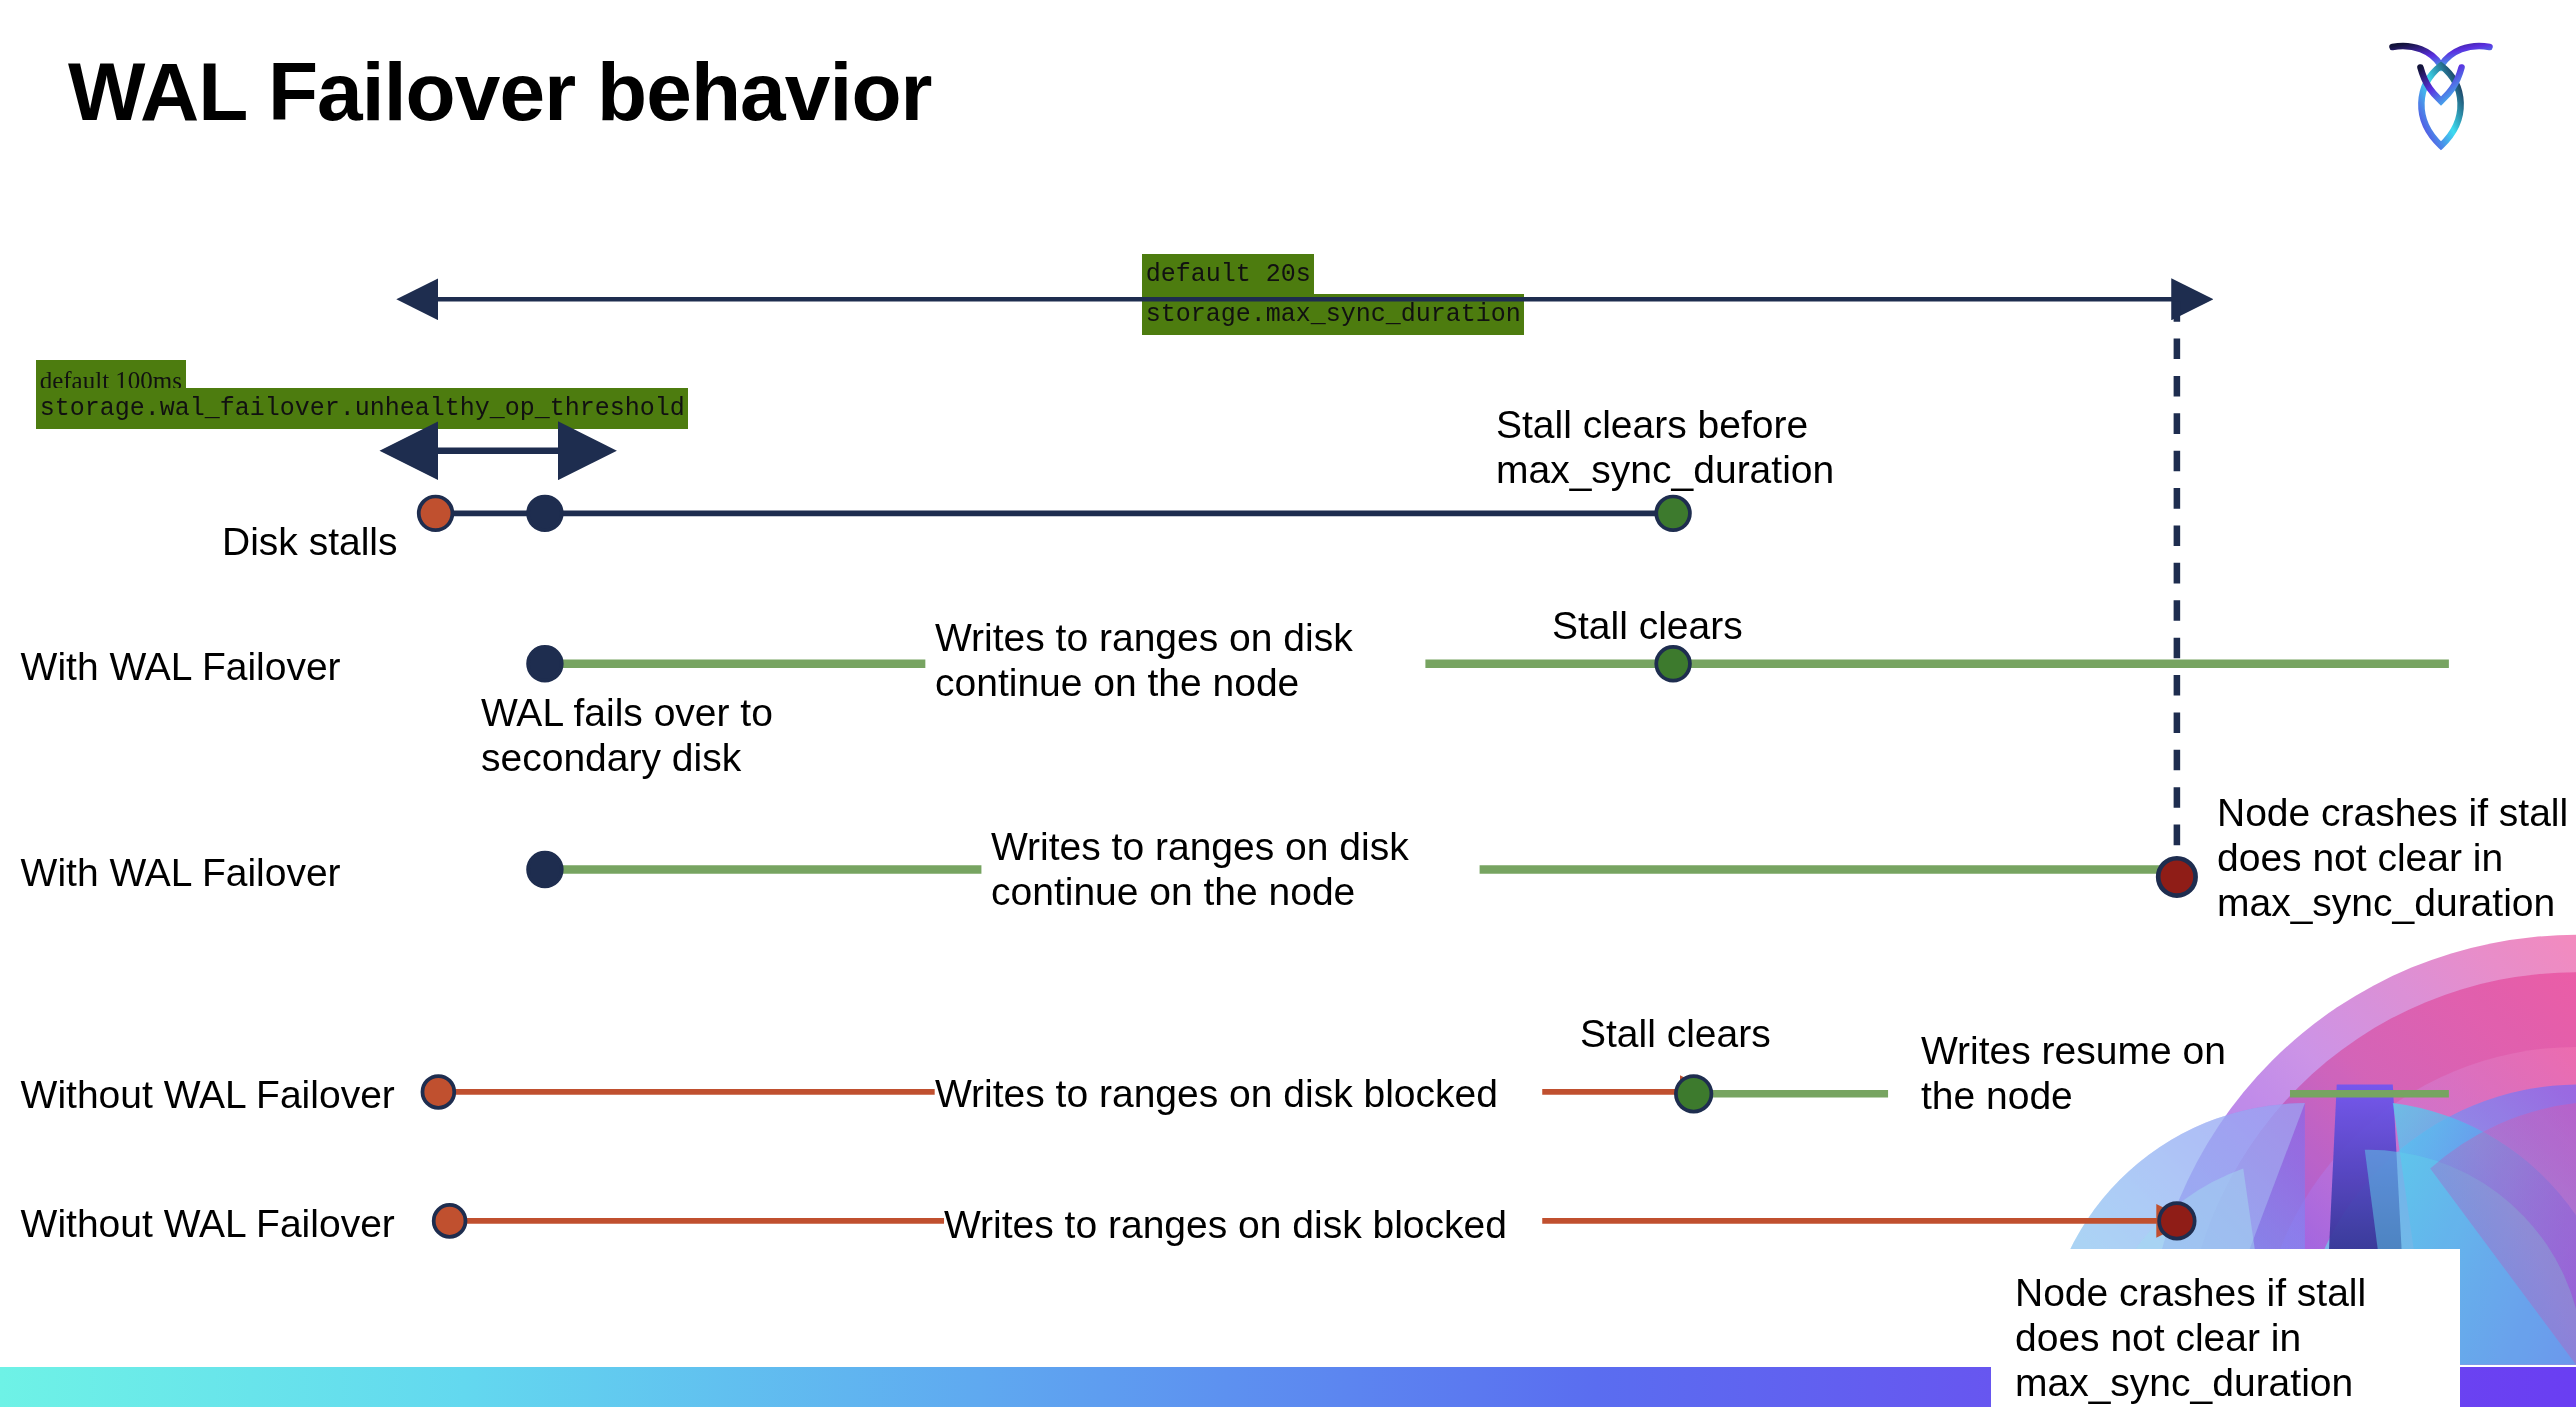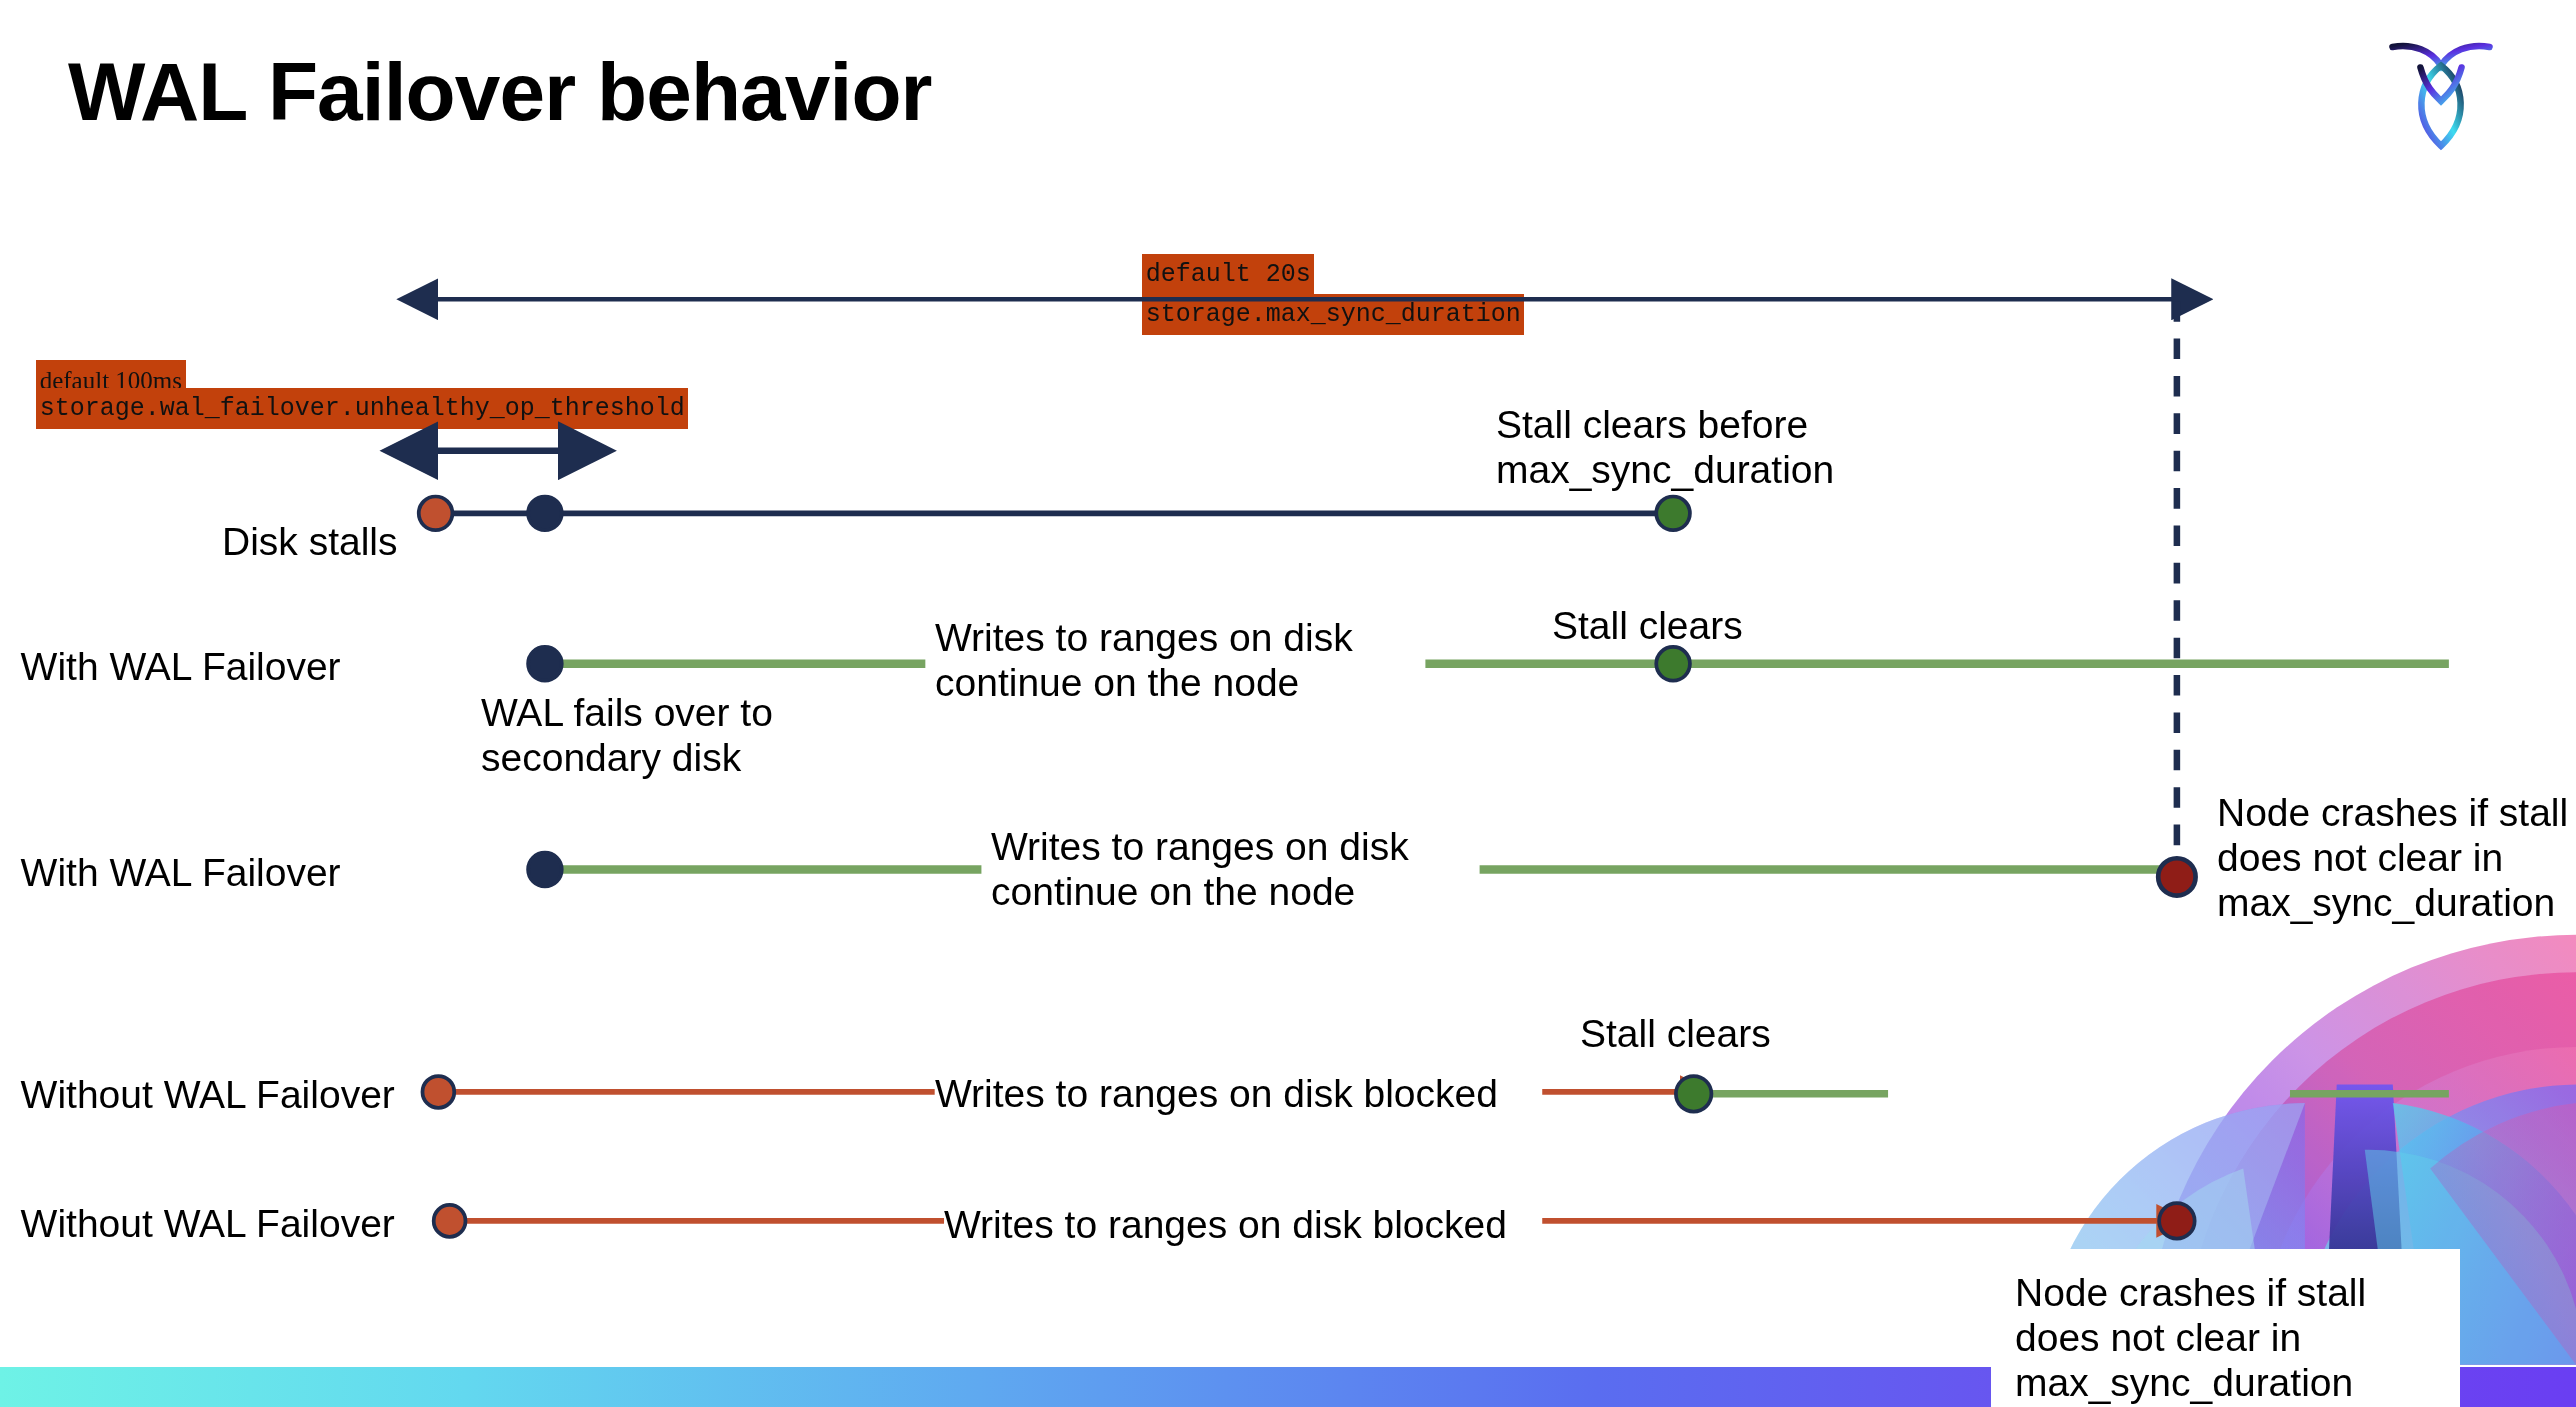--- a/index.html
+++ b/index.html
@@ -18,21 +18,21 @@
   }
 
   
   .logo{position:absolute;left:2385px;top:30px;width:112px;height:131px;}
 
   
   .code{
     position:absolute;
     font-family:"Liberation Mono", monospace;
     font-size:25px;line-height:37px;
-    background:#c2410c;color:#111;
+    background:#4d7c0f;color:#111;
     padding:1.9px 3.7px;white-space:nowrap;
   }
 
   
   #wires{position:absolute;left:0;top:0;width:2576px;height:1408px;}
 
   
   .rowlabel{
     position:absolute;font-size:39px;color:#000;white-space:nowrap;
   }
@@ -205,20 +205,22 @@
 continue on the node</div>
 
   <div class="note left" style="left:2217px;top:790px;width:355px;">Node crashes if stall
 does not clear in
 max_sync_duration</div>
 
   <div class="note" style="left:935px;top:1071px;width:589px;">Writes to ranges on disk  blocked</div>
 
   <div class="note" style="left:1580px;top:1011px;width:243px;">Stall clears</div>
 
+  <div class="note" style="left:1921px;top:1028px;width:308px;">Writes resume on
+the node</div>
 
   <div class="note" style="left:944px;top:1202px;width:589px;">Writes to ranges on disk  blocked</div>
 
   <div class="bottombar"></div>
 
   <div class="callout" style="left:1991px;top:1249px;width:421px;height:159px;">Node crashes if stall
 does not clear in
 max_sync_duration</div>
 
 </div>

